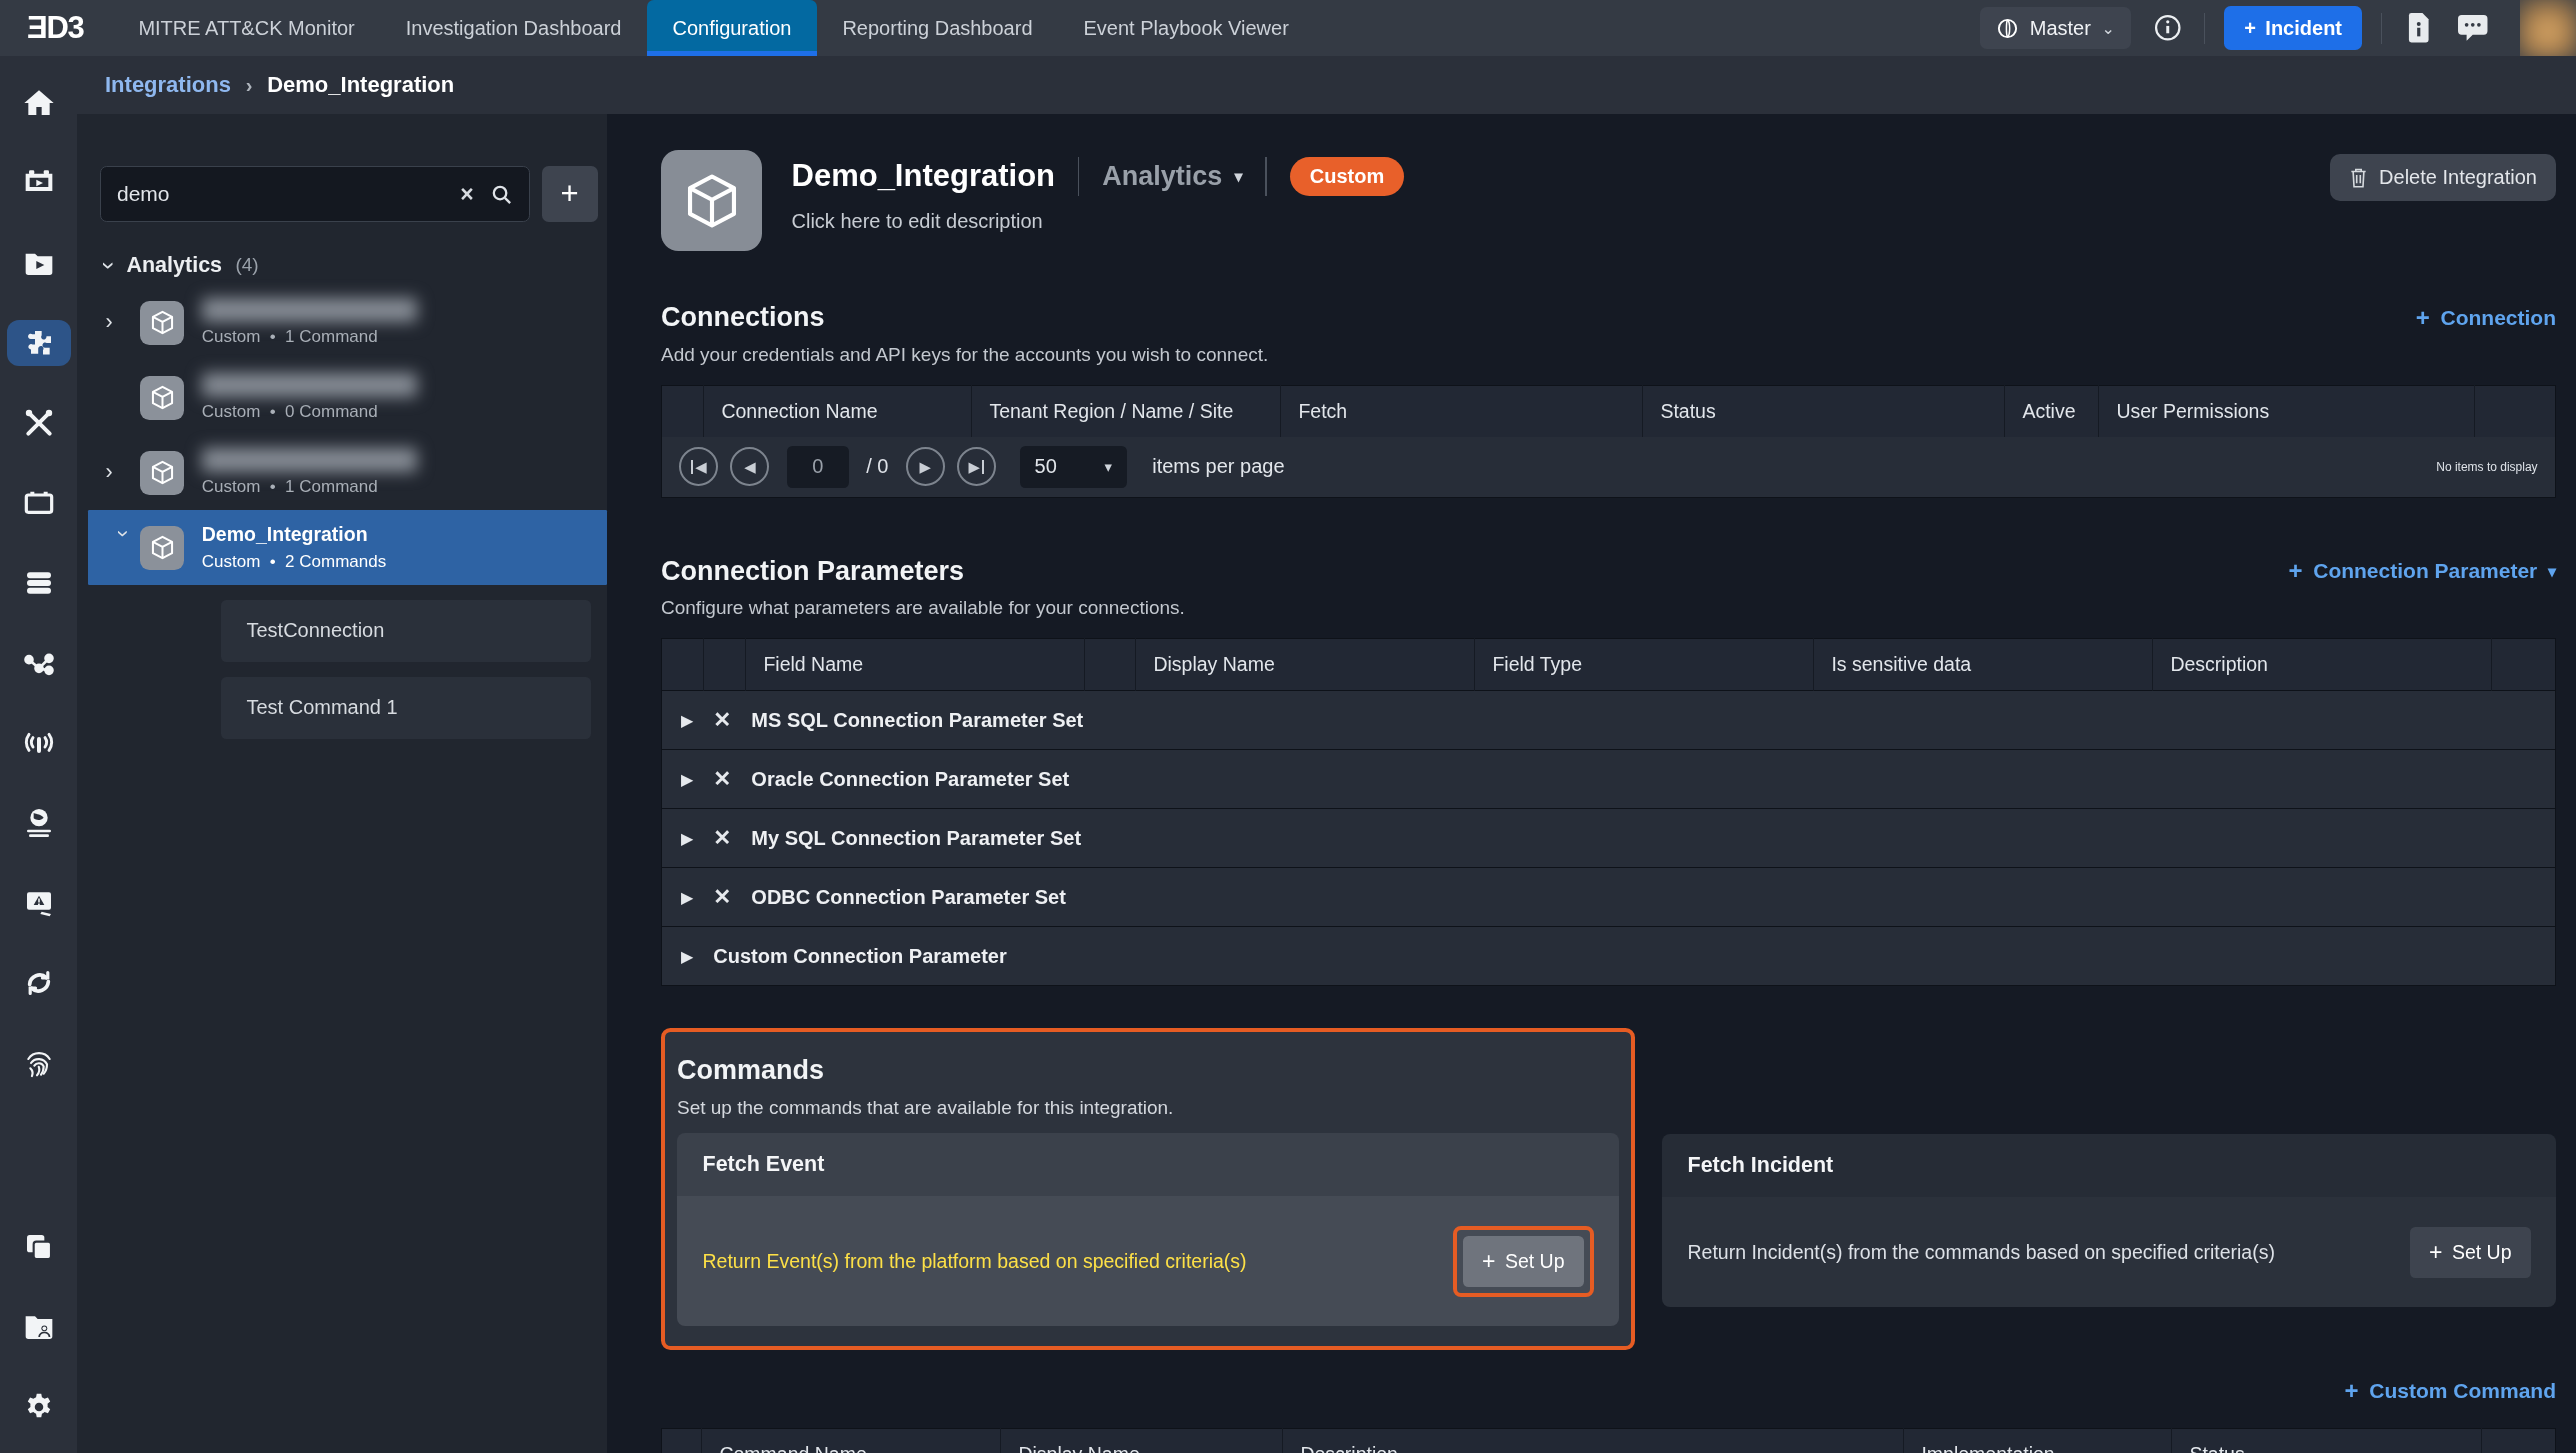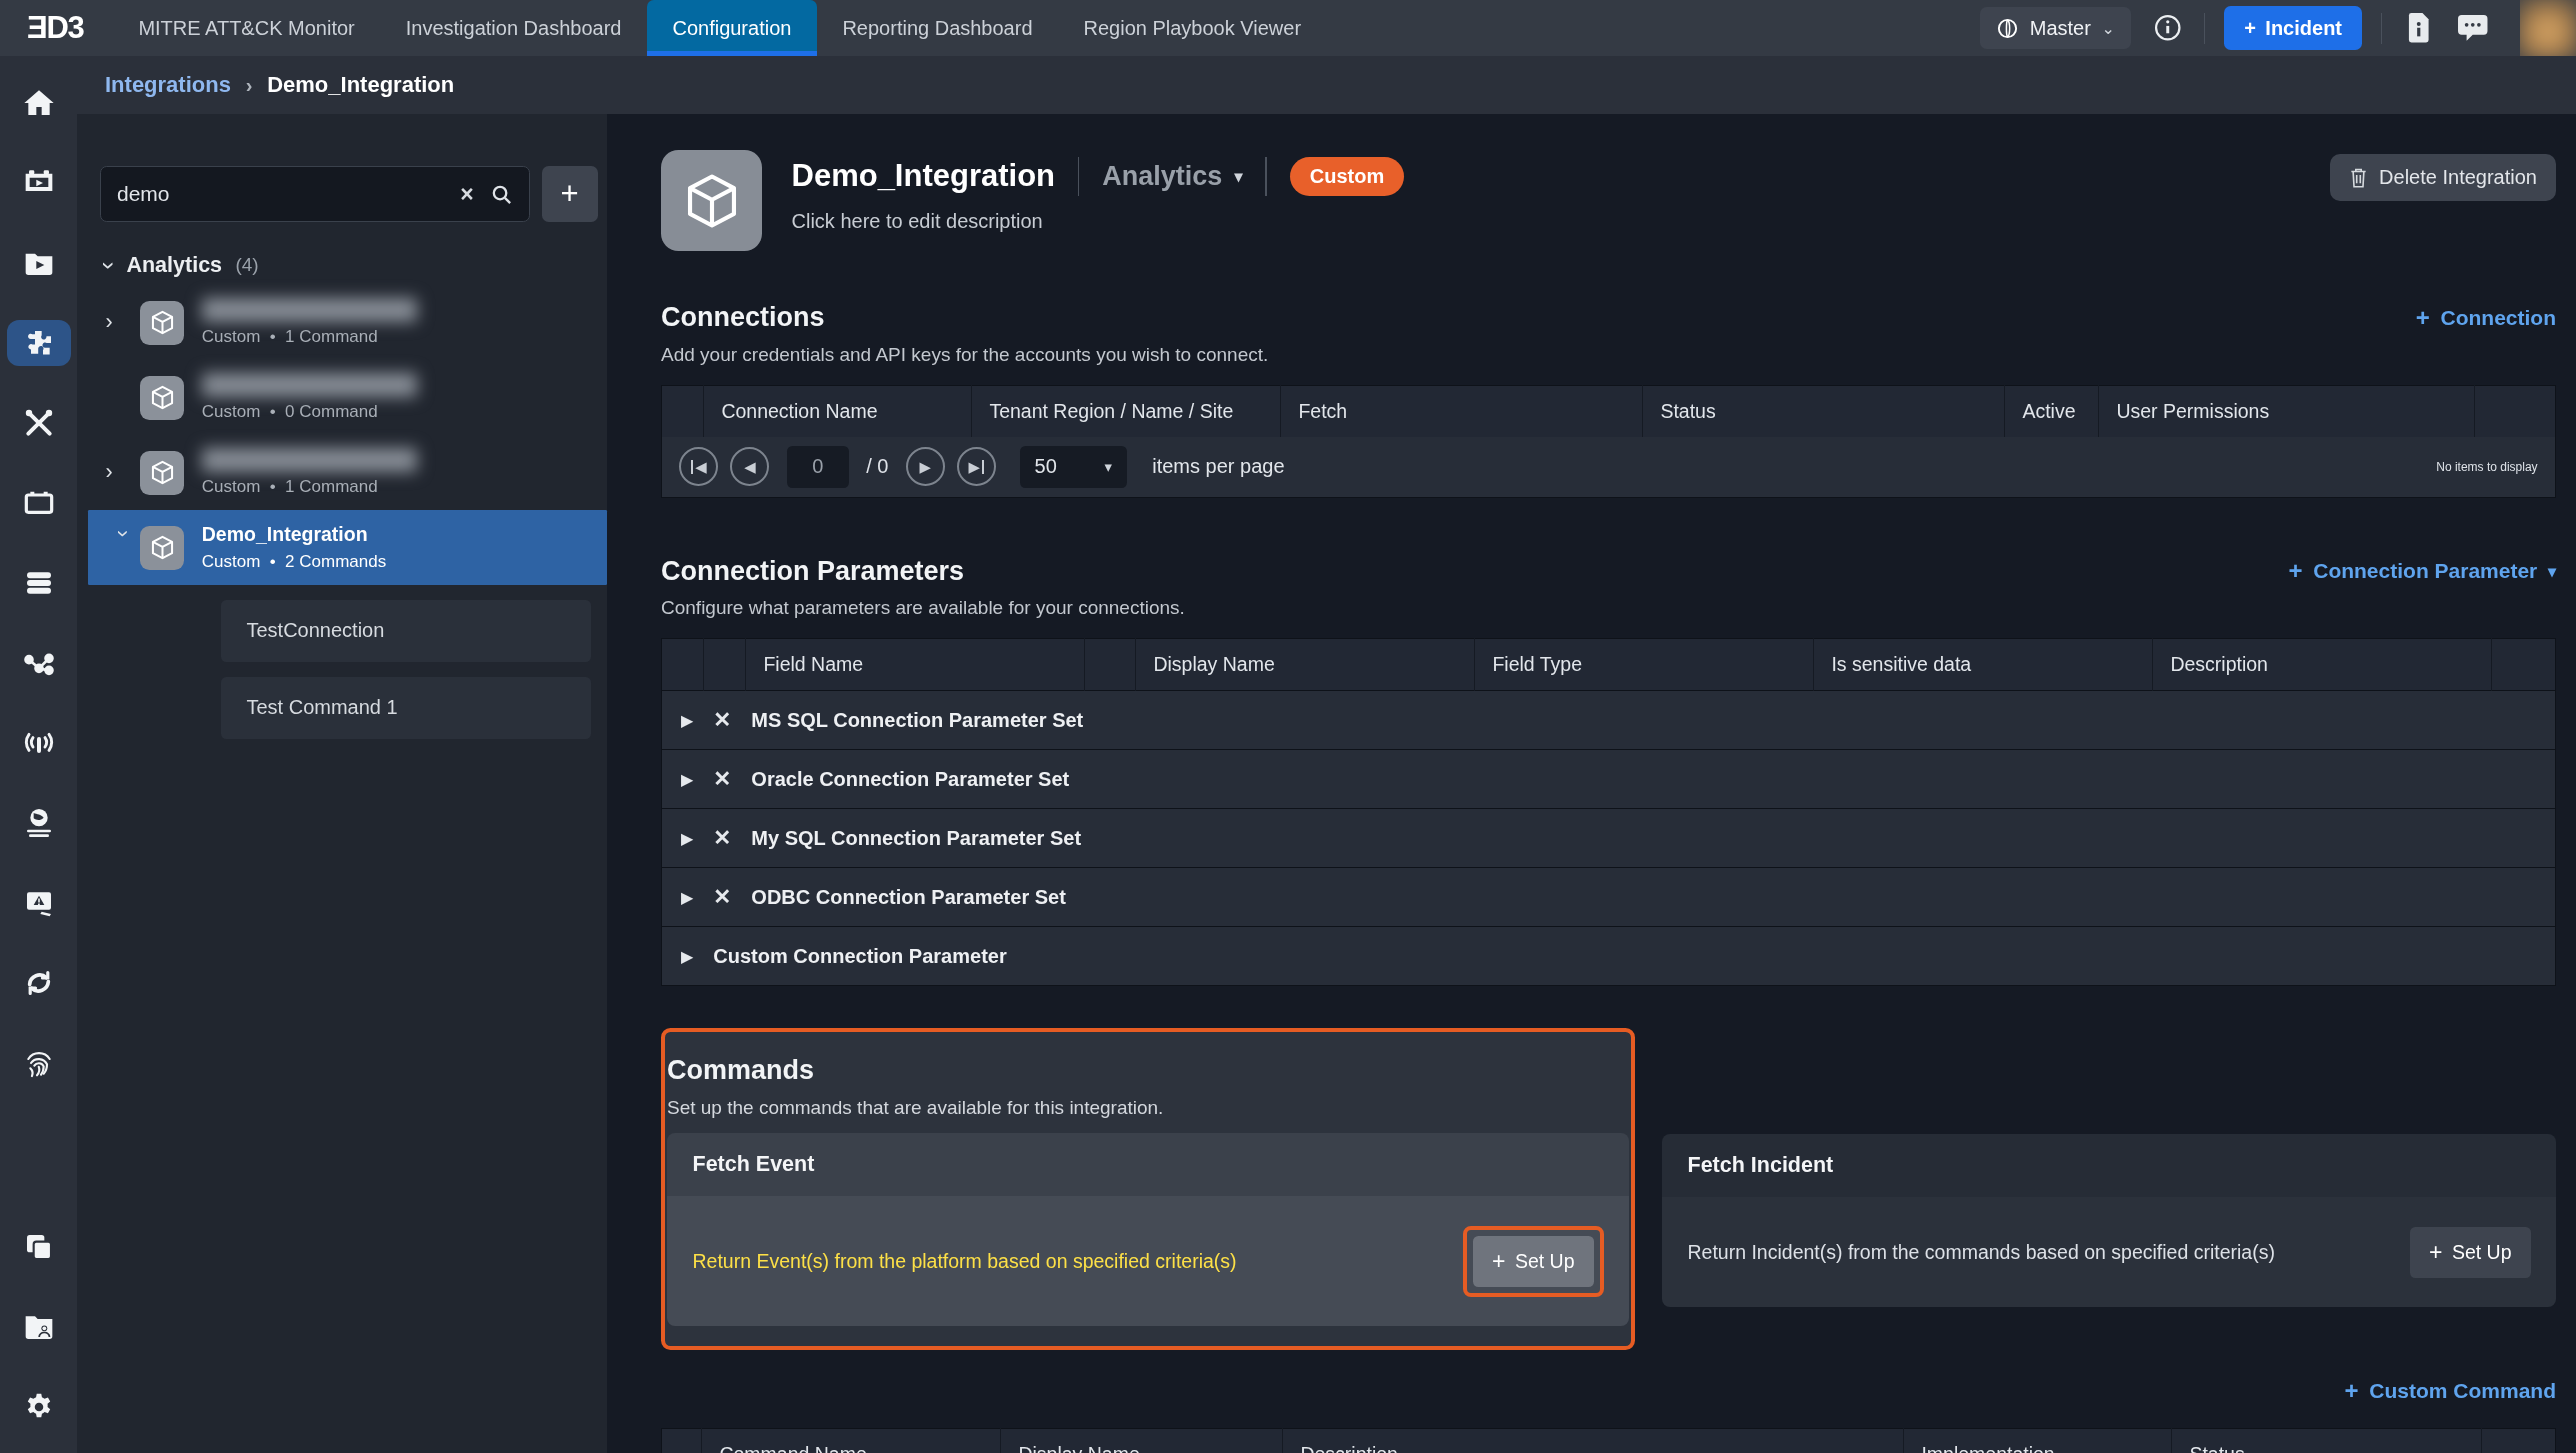--- a/index.html
+++ b/index.html
@@ -102,21 +102,21 @@
   .par-t col.p0{width:42px}.par-t col.p1{width:42px}.par-t col.p2{width:339px}.par-t col.p3{width:51px}.par-t col.p4{width:339px}.par-t col.p5{width:339px}.par-t col.p6{width:339px}.par-t col.p7{width:339px}
   .par-t td { background:#272d38; border-top:1.3px solid #0e1219; height:59px; }
   .prow-inner { display:flex; align-items:center; gap:20px; padding:0 0 0 19px; }
   .tri { color:#e6e9ed; font-size:16px; }
   .row-x { font-size:21.5px; font-weight:bold; color:#e6e9ed; display:none; cursor:pointer; }
   .row-x.visible { display:inline; }
   .prow-label { font-size:20px; font-weight:bold; color:#eef0f3; }
 
   
   .cmd-zone { display:flex; gap:27px; margin-top:42px; align-items:flex-start; }
-  .cmd-left { width:974px; border:4.7px solid #e65c23; border-radius:9.4px; background:#2d333d; padding:23px 2px 20px; flex-shrink:0; }
+  .cmd-left { width:974px; border:4.7px solid #e65c23; border-radius:9.4px; background:#2d333d; padding:23px 12px 20px; flex-shrink:0; }
   .cmd-sub { font-size:19px; color:#d4d8de; margin-top:10.7px; }
   .cmd-card { margin-top:14px; border-radius:8px; overflow:hidden; }
   .cmd-card .card-head { background:#3b414b; padding:19px 25.5px; font-size:21.5px; font-weight:bold; color:#f4f5f7; }
   .cmd-card .card-body { background:#454b55; padding:29.5px 25.5px; display:flex; align-items:center; justify-content:space-between; gap:20px; }
   .card-desc { font-size:19.5px; color:#fde047; }
   .setup-ring { border:4px solid #e65c23; border-radius:8px; padding:6px; }
   .setup-btn { display:flex; align-items:center; gap:9.4px; background:#6f747d; border:none; border-radius:5.4px; color:#fff; font-size:19.5px; padding:12px 19px; cursor:pointer; white-space:nowrap; }
   .setup-btn .plus { font-size:23px; }
   .cmd-right { flex:1; margin-top:106px; border-radius:8px; overflow:hidden; }
   .cmd-right .card-head { background:#262c36; padding:19px 25.5px; font-size:21.5px; font-weight:bold; color:#f4f5f7; }
@@ -134,21 +134,21 @@
 <body>
 
 <div class="topbar">
   <div class="logo">ƎD3</div>
   <div class="nav">
 
   <div class="nav-item">MITRE ATT&amp;CK Monitor</div>
       <div class="nav-item">Investigation Dashboard</div>
       <div class="nav-item active">Configuration</div>
       <div class="nav-item">Reporting Dashboard</div>
-      <div class="nav-item">Region Playbook Viewer</div>
+      <div class="nav-item">Event Playbook Viewer</div>
     </div>
   <div class="top-right">
     <div class="master-pill">
       <svg width="23" height="23" viewBox="0 0 24 24" fill="none" stroke="#fff" stroke-width="2">
           <circle cx="12" cy="12" r="9"></circle>
           <path d="M12 3c3 2.5 3 15.5 0 18M12 3c-1.5 2.5-1.5 15.5 0 18" stroke-width="1.6"></path>
         </svg>
       <span>Master</span>
       <span class="chev-dn">⌄</span>
     </div>

